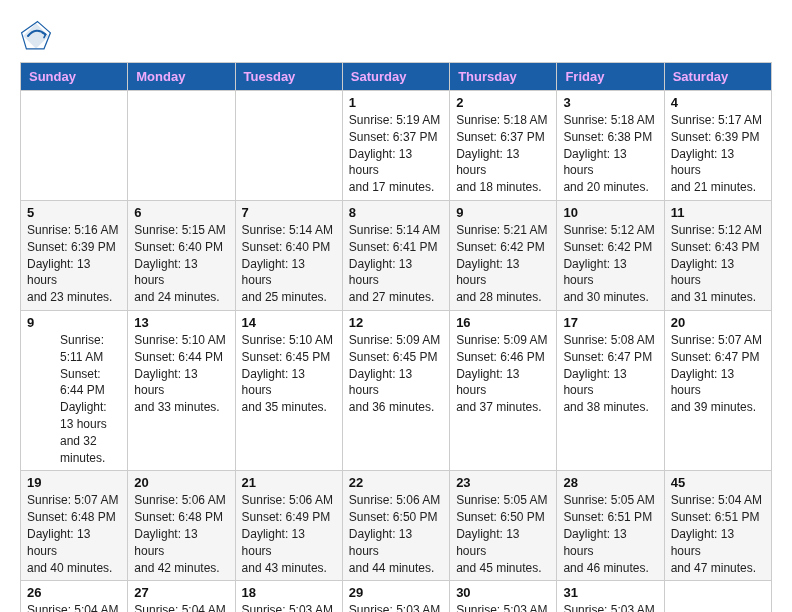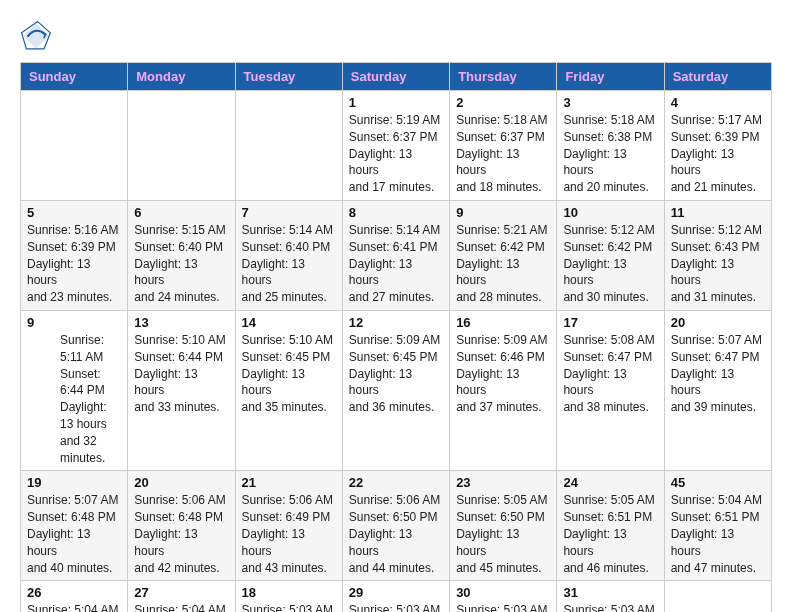--- a/index.html
+++ b/index.html
@@ -286,21 +286,21 @@
 and 44 minutes.</div>
         </td>
         <td class="alt-row">
           <div class="day-number">23</div>
           <div class="day-info" style="white-space: pre-line;">Sunrise: 5:05 AM
 Sunset: 6:50 PM
 Daylight: 13 hours
 and 45 minutes.</div>
         </td>
         <td class="alt-row">
-          <div class="day-number">24</div>
+          <div class="day-number">28</div>
           <div class="day-info" style="white-space: pre-line;">Sunrise: 5:05 AM
 Sunset: 6:51 PM
 Daylight: 13 hours
 and 46 minutes.</div>
         </td>
         <td class="alt-row">
           <div class="day-number">45</div>
           <div class="day-info" style="white-space: pre-line;">Sunrise: 5:04 AM
 Sunset: 6:51 PM
 Daylight: 13 hours

